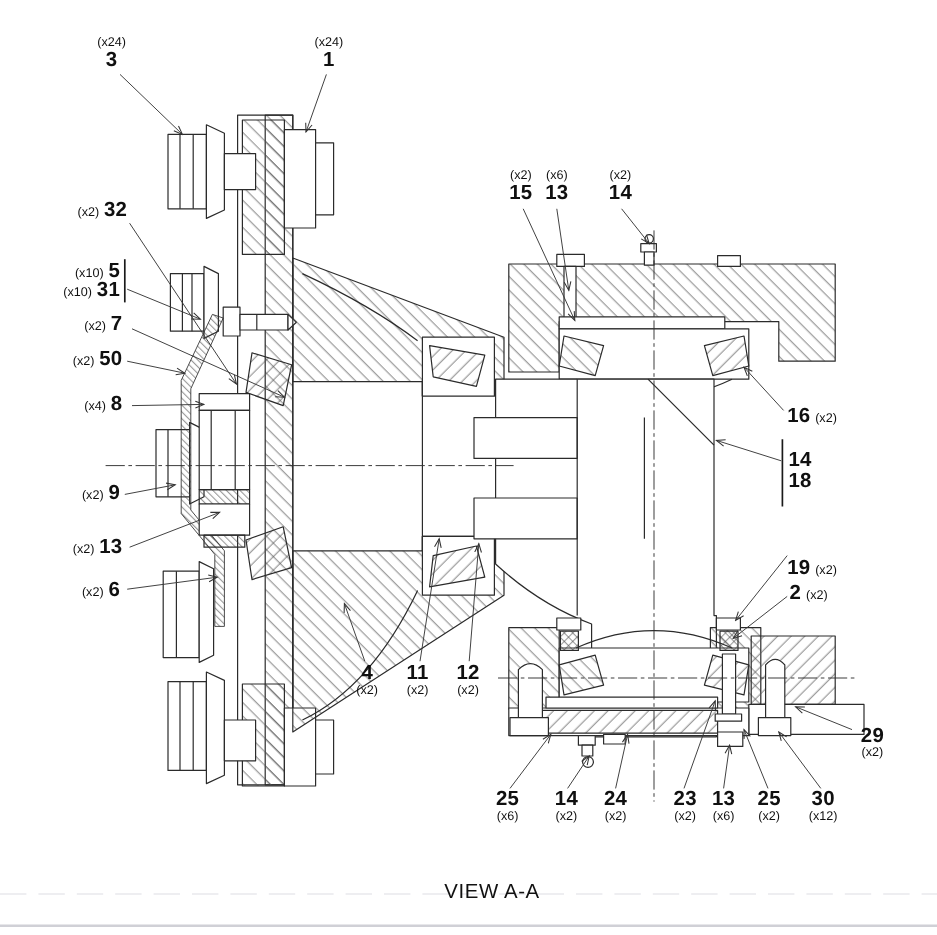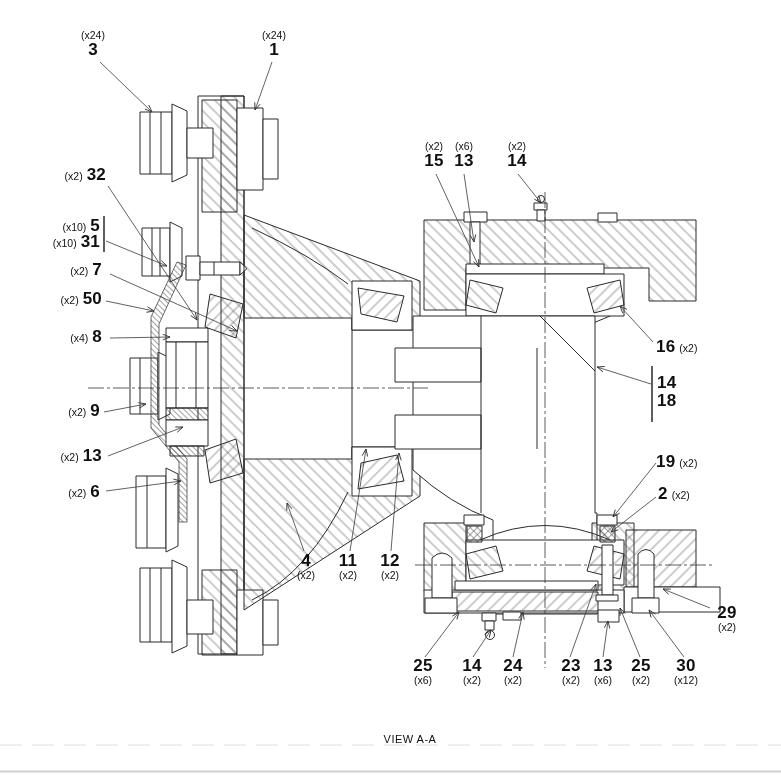--- a/index.html
+++ b/index.html
@@ -9,21 +9,21 @@
   .lab{position:absolute;color:#101010;white-space:nowrap;z-index:5;line-height:1.05;}
   .lab .n{font-weight:bold;font-size:17px;letter-spacing:0.2px;}
   .lab .q{font-size:10.5px;font-weight:normal;}
   .qa{text-align:center;transform:translateX(-50%);}
   .qa span{display:block;}
   .na{text-align:center;transform:translateX(-50%);}
   .na span{display:block;}
   .ql{transform:translateX(-100%);}
   .ql .q{margin-right:4px;}
   .qr .q{margin-left:4px;}
-  .caption{position:absolute;transform:translateX(-50%);font-size:11px;color:#111;
+  .caption{position:absolute;transform:translateX(-50%);font-size:17px;color:#111;
            letter-spacing:0.5px;z-index:5;}
 </style>
 </head>
 <body>
 
 <div class="page">
 
 <svg class="draw" width="781" height="779" viewBox="0 0 781 779">
   <defs>
     <pattern id="hA" width="8" height="8" patternUnits="userSpaceOnUse" patternTransform="rotate(45)">
@@ -286,21 +286,21 @@
       <span class="n">13</span>
     </div>
 <div class="lab qa" style="left:517px;top:141px">
       <span class="q">(x2)</span>
       <span class="n">14</span>
     </div>
 
 <div class="lab qr" style="left:656px;top:338px"><span class="n">16</span><span class="q">(x2)</span></div>
 <div class="lab" style="left:657px;top:374px"><span class="n">14</span></div>
 <div class="lab" style="left:657px;top:392px"><span class="n">18</span></div>
-<div class="lab qr" style="left:656px;top:453px"><span class="n">19</span><span class="q">(x2)</span></div>
+<div class="lab qr" style="left:656px;top:464px"><span class="n">19</span><span class="q">(x2)</span></div>
 <div class="lab qr" style="left:658px;top:485px"><span class="n">2</span><span class="q">(x2)</span></div>
 
 <div class="lab na" style="left:727px;top:604px">
       <span class="n">29</span>
       <span class="q">(x2)</span>
     </div>
 
 <div class="lab na" style="left:423px;top:657px">
       <span class="n">25</span>
       <span class="q">(x6)</span>

